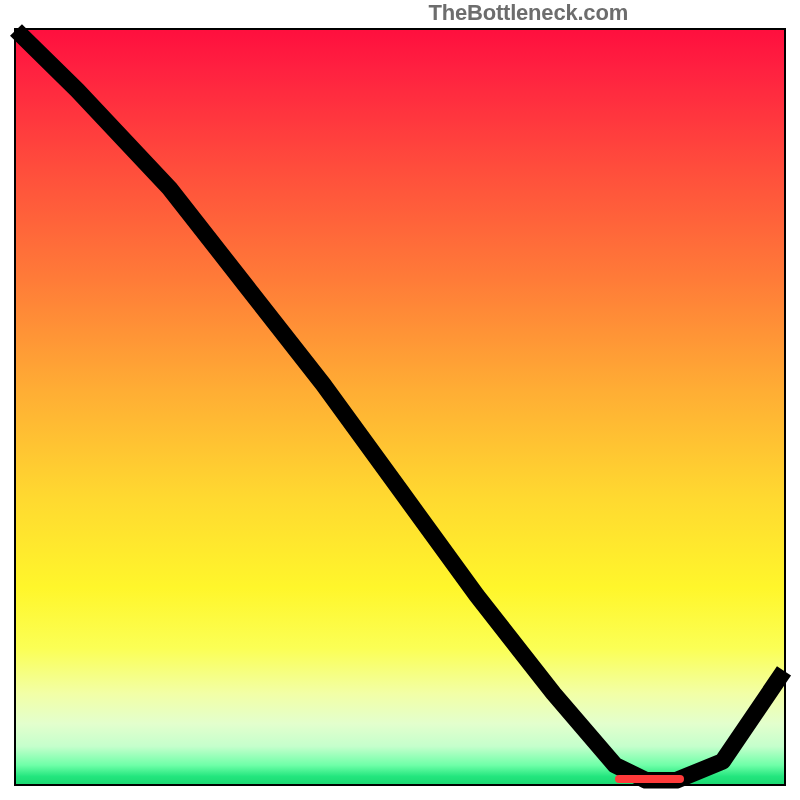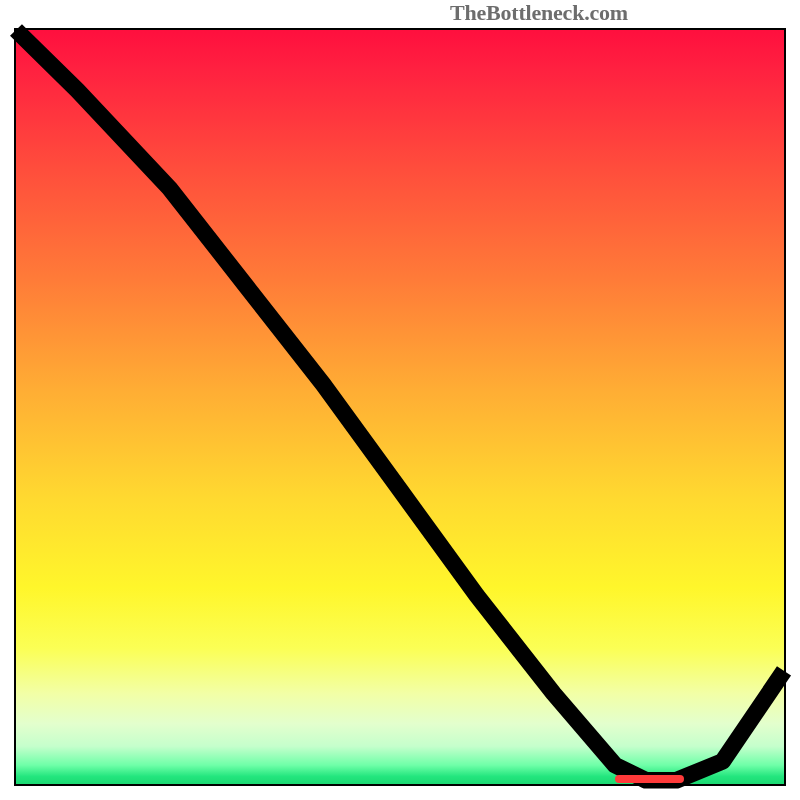--- a/index.html
+++ b/index.html
@@ -1,19 +1,19 @@
 <!DOCTYPE html>
 <html><head>
 <meta charset="utf-8">
 <style>
   * { margin: 0; padding: 0; box-sizing: border-box; }
   html, body { width: 800px; height: 800px; overflow: hidden; background: #fff; }
   .container {
     width: 640px; height: 800px; position: relative;
-    font-family: Liberation Serif, serif;
+    font-family: Liberation Sans, sans-serif;
   }
   .attribution {
     position: absolute;
     top: 0; right: 12px;
     font-size: 22px;
     font-weight: 600;
     color: #6d6d6d;
     letter-spacing: -0.2px;
   }
   .plot-area {

